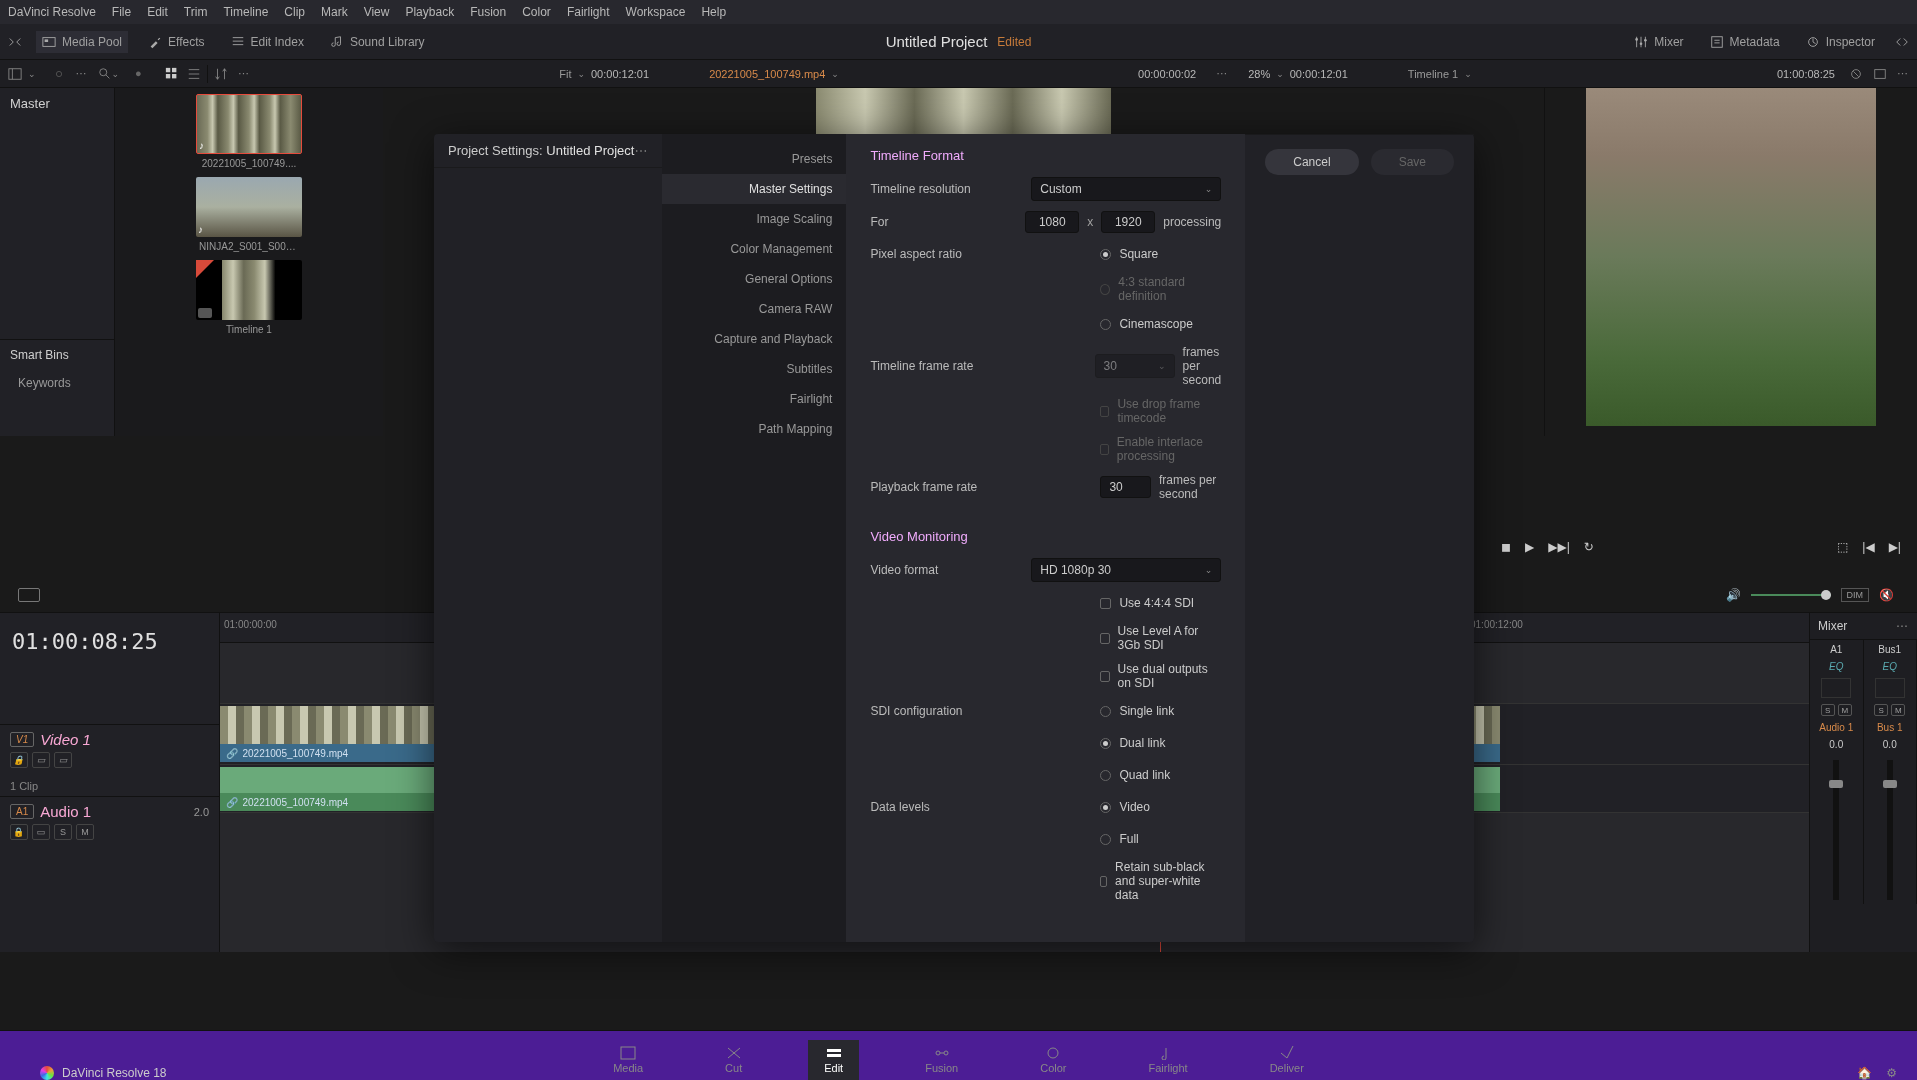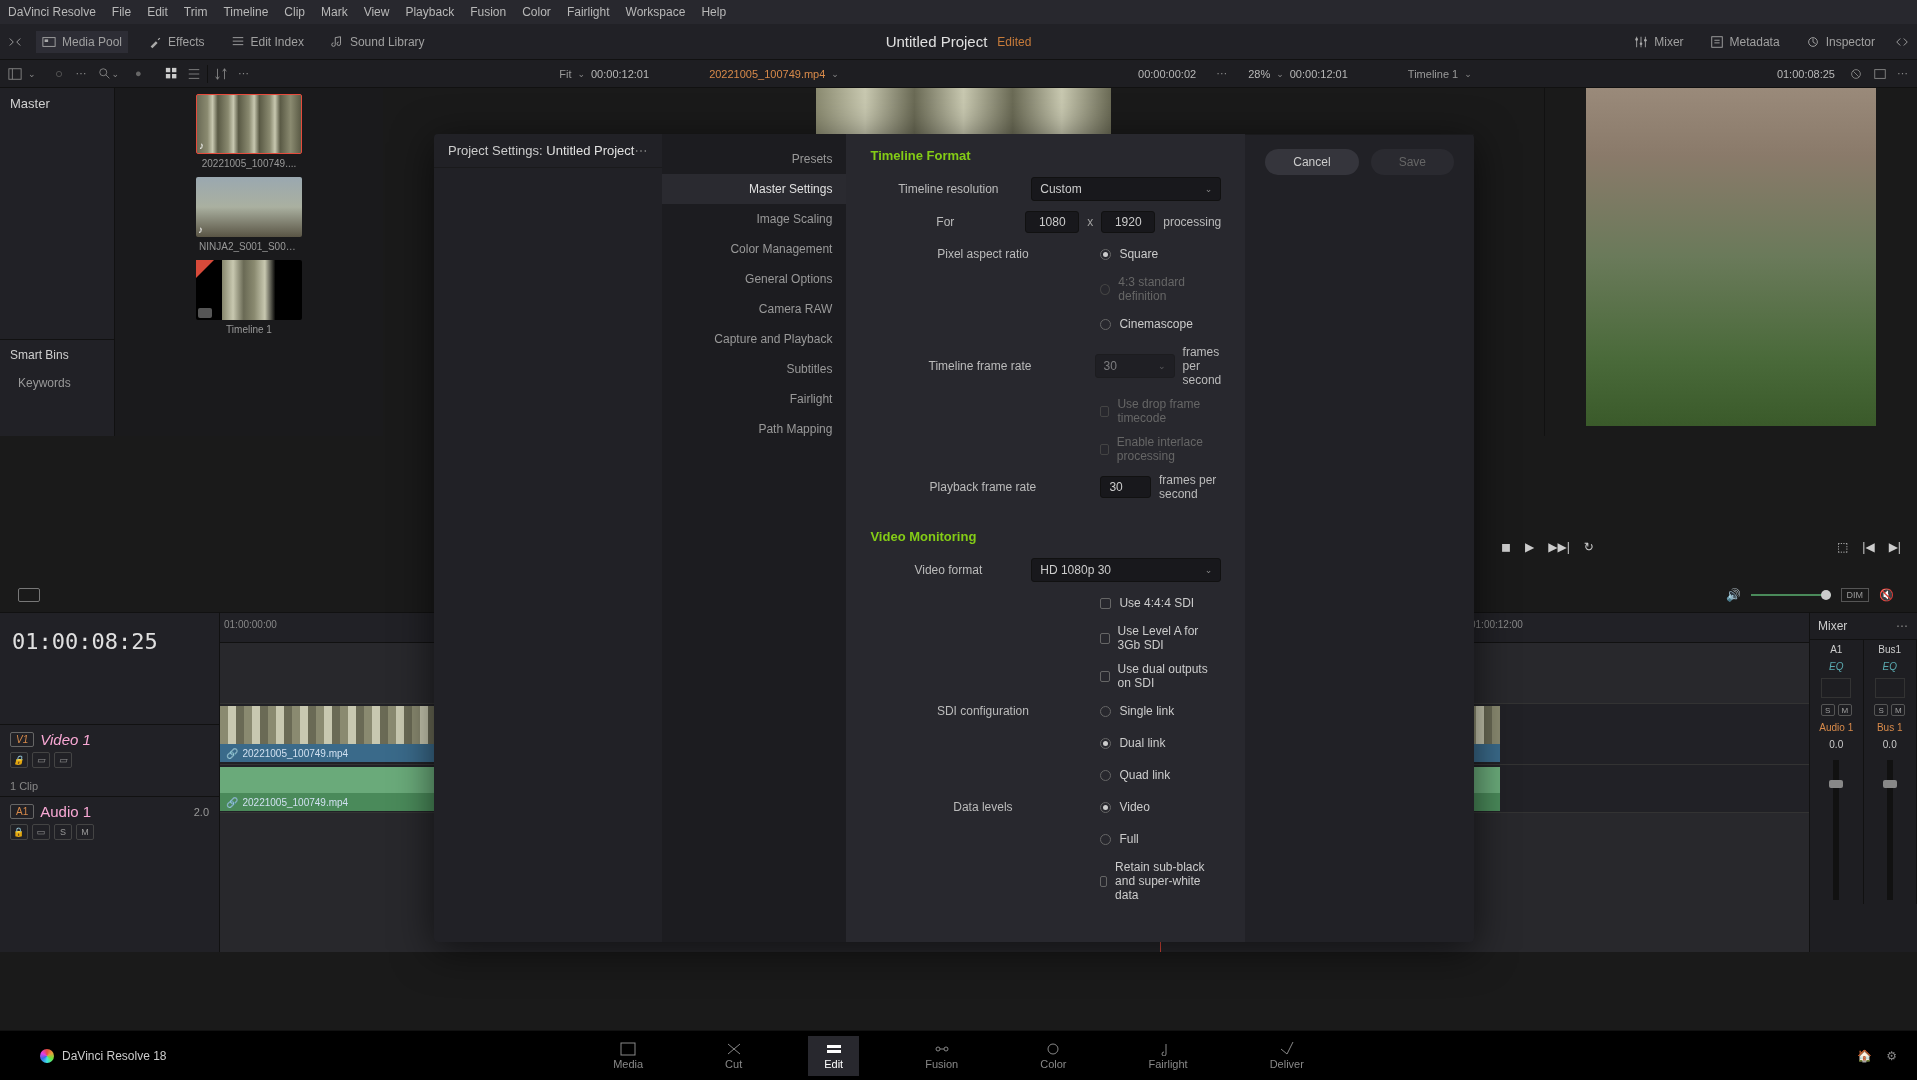--- a/index.html
+++ b/index.html
@@ -98,43 +98,43 @@
 
 .volume-row { position: absolute; right: 20px; top: 588px; display: flex; align-items: center; gap: 10px; }
 .vol-slider { width: 80px; height: 2px; background: #4a8a5a; position: relative; }
 .vol-handle { position: absolute; right: 0; top: -4px; width: 10px; height: 10px; background: #ccc; border-radius: 50%; }
 .dim-badge { border: 1px solid #555; padding: 1px 5px; font-size: 9px; color: #999; }
 
 
 .kb-icon { position: absolute; left: 18px; top: 588px; width: 22px; height: 14px; border: 1px solid #777; border-radius: 2px; }
 
 
-.page-tabs { position: absolute; bottom: 0; left: 0; right: 0; height: 50px; background: #000000; display: flex; align-items: center; justify-content: center; gap: 50px; border-top: 1px solid #111; }
+.page-tabs { position: absolute; bottom: 0; left: 0; right: 0; height: 50px; background: #4c1d95; display: flex; align-items: flex-end; justify-content: center; gap: 50px; border-top: 1px solid #111; }
 .page-tab { display: flex; flex-direction: column; align-items: center; gap: 2px; color: #888; cursor: pointer; font-size: 11px; padding: 6px 16px; }
 .page-tab.active { color: #fff; background: #28282e; }
 .page-tab-icon { width: 16px; height: 14px; }
 .app-label { position: absolute; left: 40px; display: flex; align-items: center; gap: 8px; color: #ccc; }
 .app-logo { width: 14px; height: 14px; border-radius: 50%; background: conic-gradient(#e64b3c, #e6a03c, #6ae63c, #3ce6e6, #3c6ae6, #e63ce6, #e64b3c); }
 .app-settings { position: absolute; right: 20px; display: flex; gap: 14px; color: #888; }
 
 
 .dialog { position: absolute; left: 434px; top: 134px; width: 1040px; height: 808px; background: #212126; border-radius: 4px; box-shadow: 0 8px 40px rgba(0,0,0,0.6); display: flex; flex-direction: row; }
 .dialog-header { height: 34px; display: flex; align-items: center; padding: 0 14px; color: #ccc; font-size: 13px; border-bottom: 1px solid #1a1a1c; }
 .dialog-header .menu-icon { margin-left: auto; color: #888; }
 .dialog-body { flex: 1; display: flex; overflow: hidden; }
 .dialog-sidebar { width: 184px; background: #1c1c20; padding: 10px 0; }
 .sidebar-item { padding: 8px 14px; text-align: right; color: #999; font-size: 12px; cursor: pointer; }
 .sidebar-item.active { background: #2a2a30; color: #e0e0e0; }
 .dialog-content { flex: 1; padding: 14px 24px; overflow-y: auto; background: #28282e; position: relative; }
 .dialog-content::-webkit-scrollbar { width: 8px; }
 .dialog-content::-webkit-scrollbar-thumb { background: #444; border-radius: 4px; }
-.section-title { color: #84cc16; font-size: 13px; margin-bottom: 14px; font-weight: bold; }
+.section-title { color: #f0abfc; font-size: 13px; margin-bottom: 14px; }
 .section-title.vm { margin-top: 28px; }
 .form-row { display: flex; align-items: center; margin-bottom: 10px; min-height: 22px; }
-.form-label { width: 230px; text-align: center; padding-right: 5px; color: #bbb; font-size: 12px; }
+.form-label { width: 230px; text-align: left; padding-right: 5px; color: #bbb; font-size: 12px; }
 .form-control { flex: 1; display: flex; align-items: center; gap: 8px; }
 .select-box { background: #18181c; border: 1px solid #111; border-radius: 3px; padding: 4px 8px; color: #ccc; font-size: 12px; min-width: 80px; display: flex; justify-content: space-between; align-items: center; }
 .select-box.wide { min-width: 190px; }
 .input-box { background: #18181c; border: 1px solid #111; border-radius: 3px; padding: 3px 8px; color: #ccc; font-size: 12px; width: 54px; text-align: center; }
 .radio { width: 11px; height: 11px; border-radius: 50%; border: 1px solid #666; display: inline-block; position: relative; }
 .radio.checked::after { content: ''; position: absolute; inset: 2px; background: #ccc; border-radius: 50%; }
 .radio.disabled { border-color: #444; }
 .checkbox { width: 11px; height: 11px; border: 1px solid #666; border-radius: 2px; display: inline-block; }
 .checkbox.disabled { border-color: #444; }
 .opt-label { color: #ccc; font-size: 12px; }

